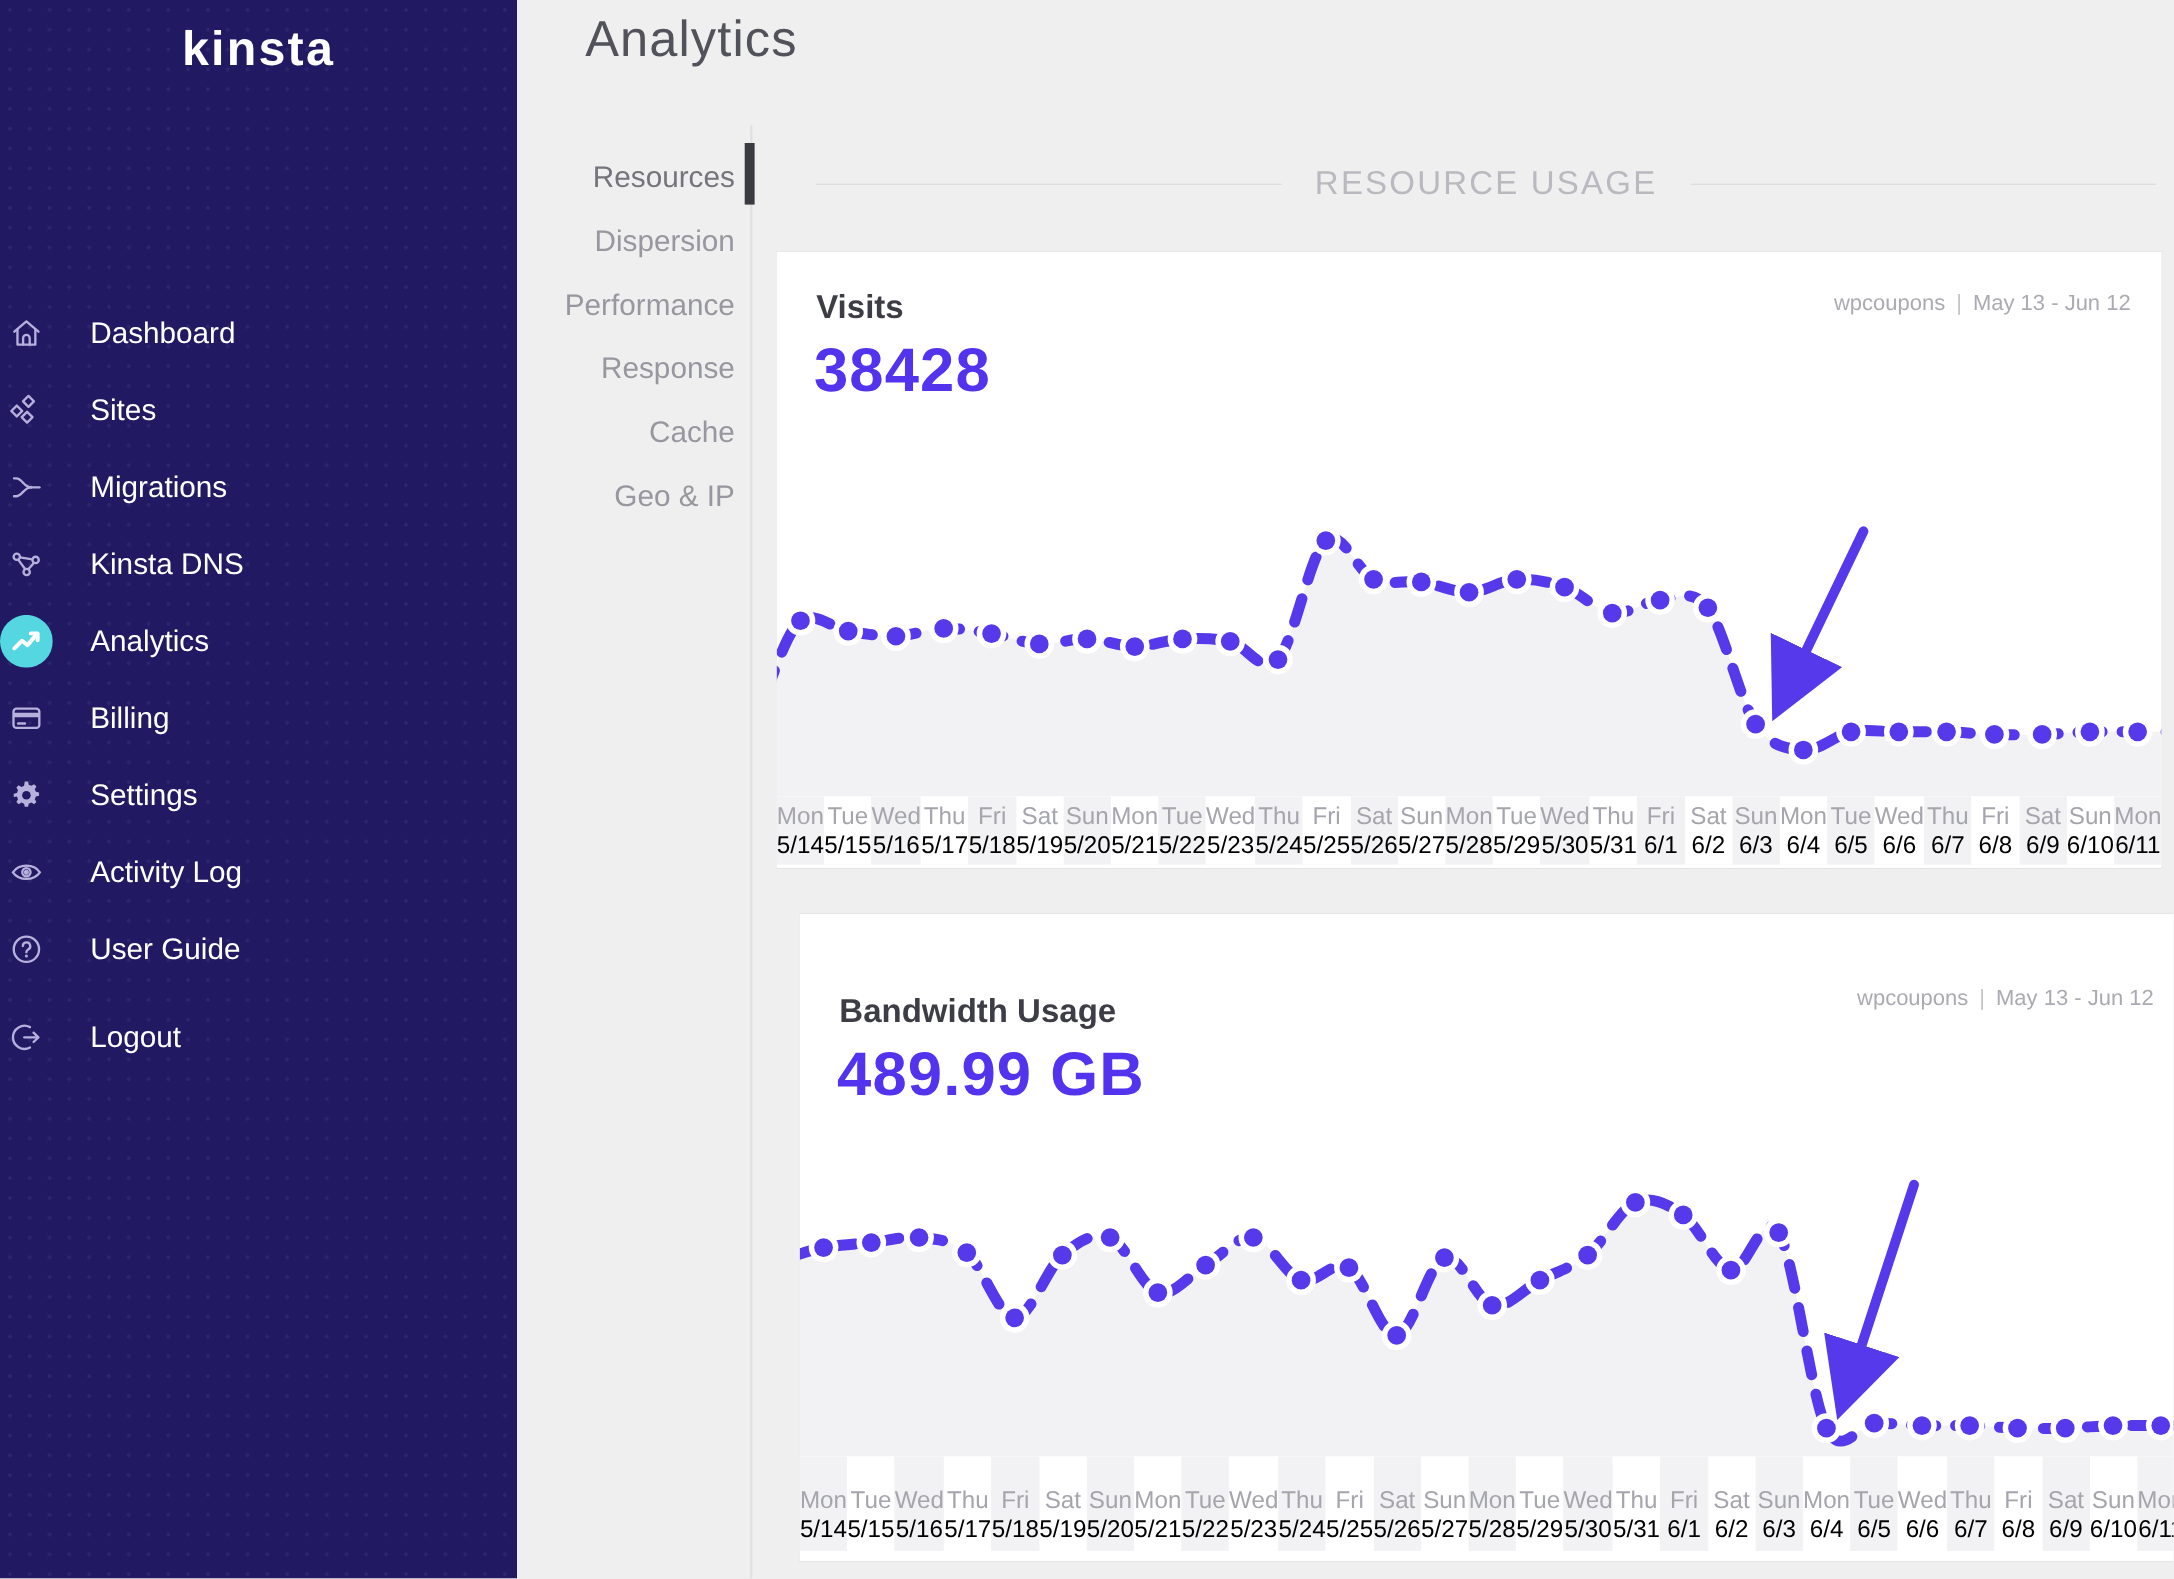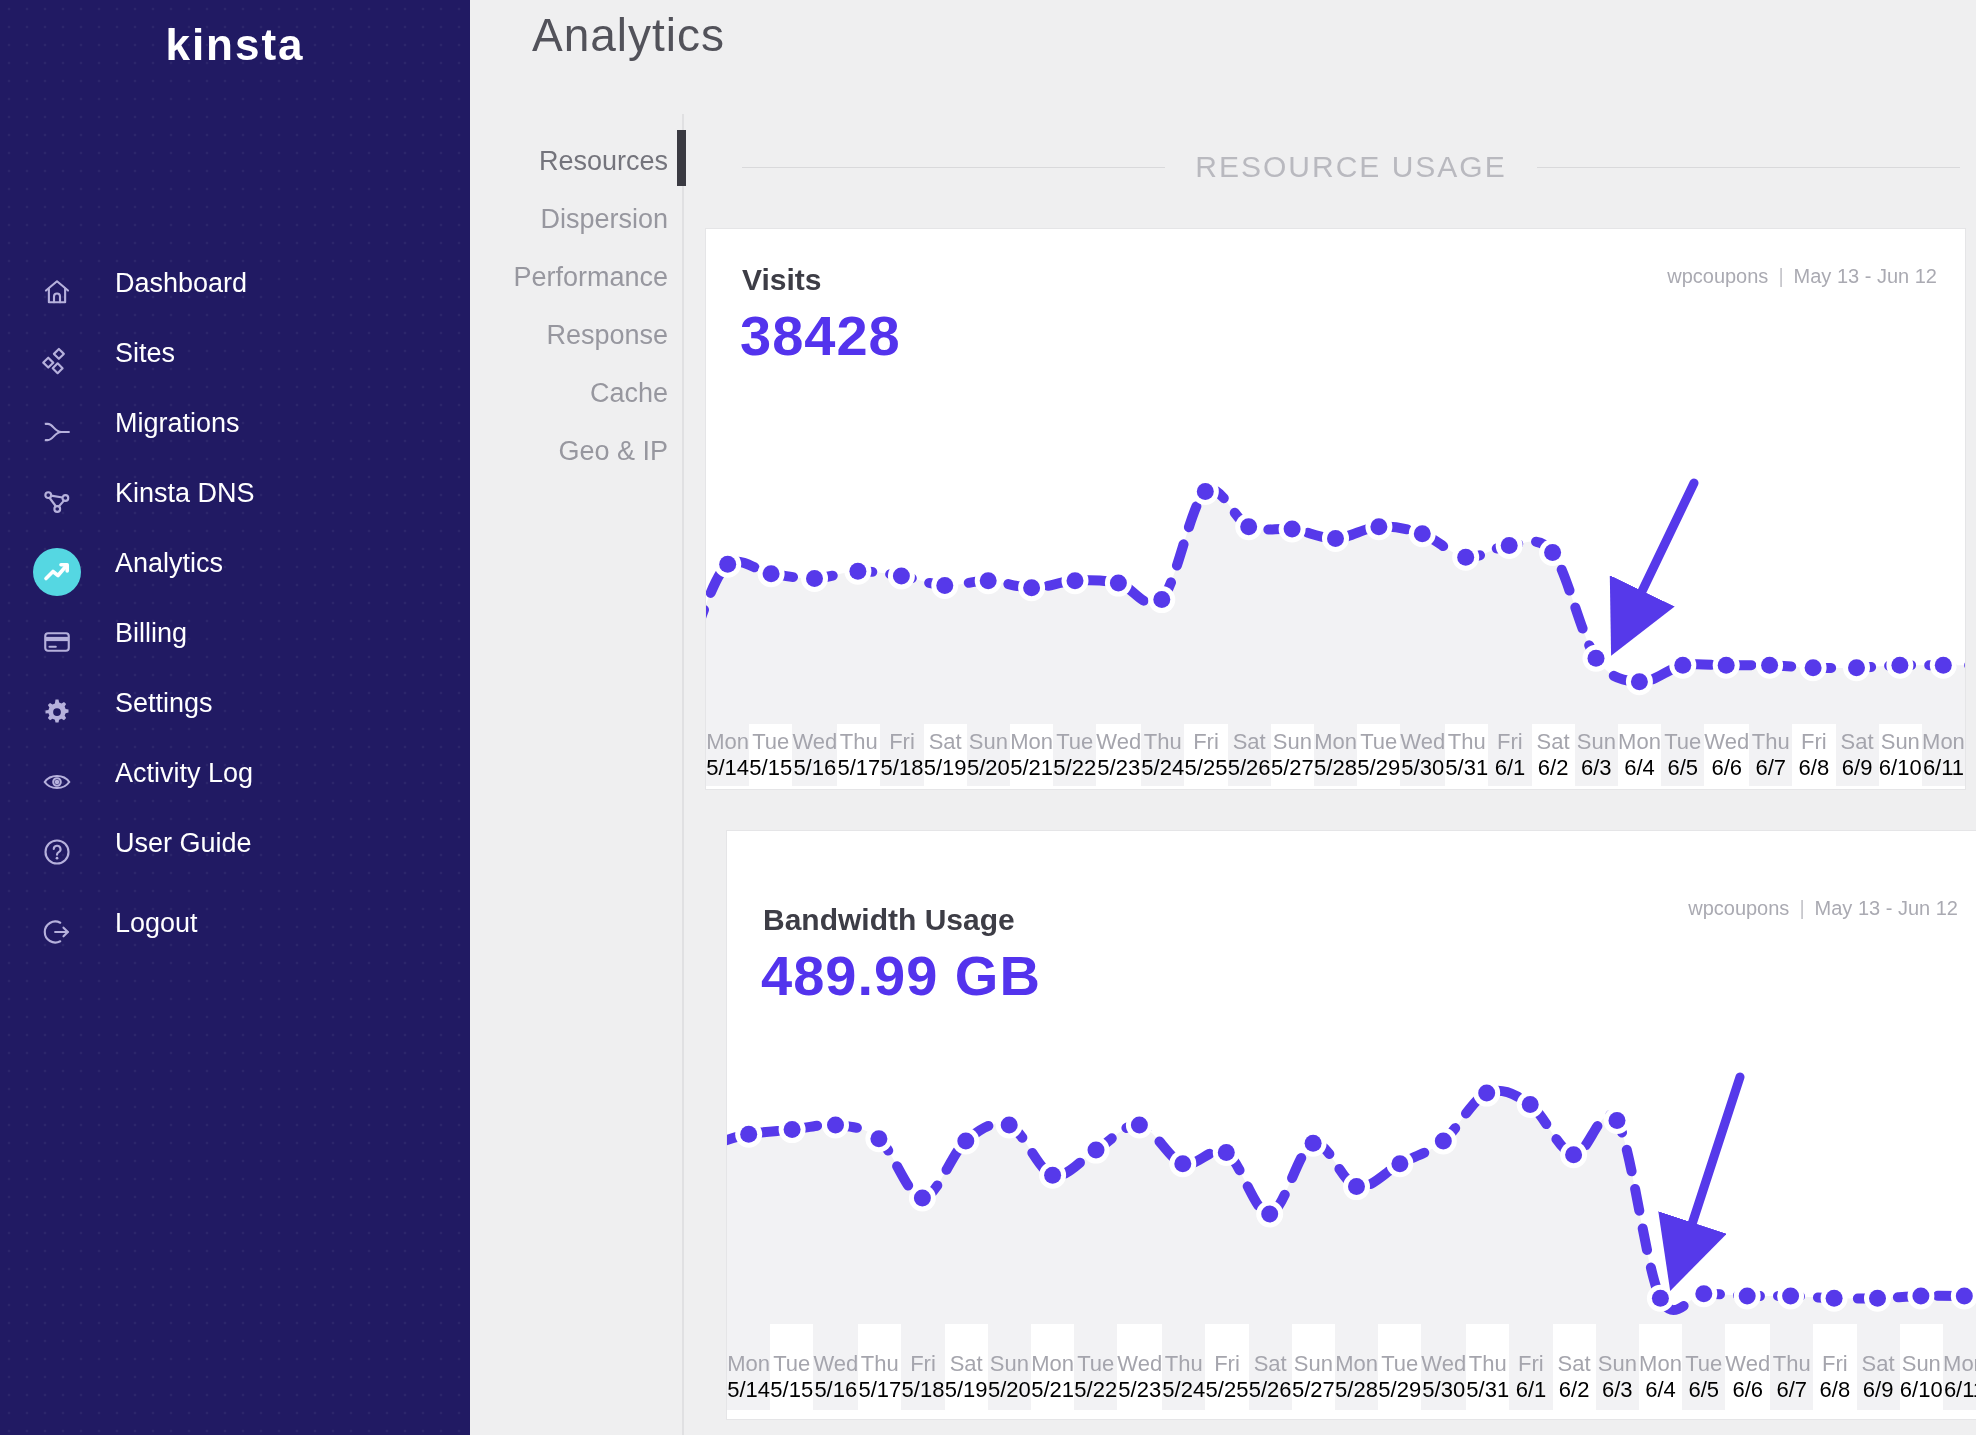--- a/index.html
+++ b/index.html
@@ -9,21 +9,21 @@
   
   .sidebar{position:absolute;left:0;top:0;width:470px;height:1435px;background:#211a63;
     background-image:radial-gradient(rgba(255,255,255,.05) 1.5px,transparent 1.6px);background-size:18px 18px;}
   .logo{position:absolute;top:20px;left:0;width:100%;text-align:center;color:#fff;font-size:44px;font-weight:800;letter-spacing:2px;}
   .user{position:absolute;top:150px;left:26px;width:420px;height:66px;}
   .avatar{position:absolute;left:0;top:0;width:60px;height:60px;}
   .greeting{position:absolute;left:80px;top:4px;color:#dcd9f2;font-size:21px;white-space:nowrap;}
   .company{position:absolute;left:80px;top:30px;color:#fff;font-size:25px;font-weight:700;white-space:nowrap;cursor:pointer;}
   .chevron{position:absolute;left:294px;top:34px;width:26px;height:26px;cursor:pointer;}
   .nav{position:absolute;top:268px;left:0;width:100%;}
-  .nav-item{position:relative;height:70px;display:flex;cursor:pointer;margin-left:33px;}
+  .nav-item{position:relative;height:70px;display:flex;align-items:center;cursor:pointer;}
   .nav-item.logout{margin-top:10px;}
   .nav-icon{width:48px;height:48px;display:flex;align-items:center;justify-content:center;flex:0 0 48px;}
   .nav-icon svg{width:30px;height:30px;}
   .nav-item.active .nav-icon svg{width:48px;height:48px;}
   .nav-label{margin-left:34px;color:#fff;font-size:27px;}
 
   
   .content{position:absolute;left:470px;top:0;width:1506px;height:1435px;}
   .page-title{position:absolute;left:62px;top:8px;margin:0;font-size:46px;font-weight:300;color:#52525a;letter-spacing:1px;}
   .subnav{position:absolute;left:0;top:136px;width:178px;padding-left:20px;}

